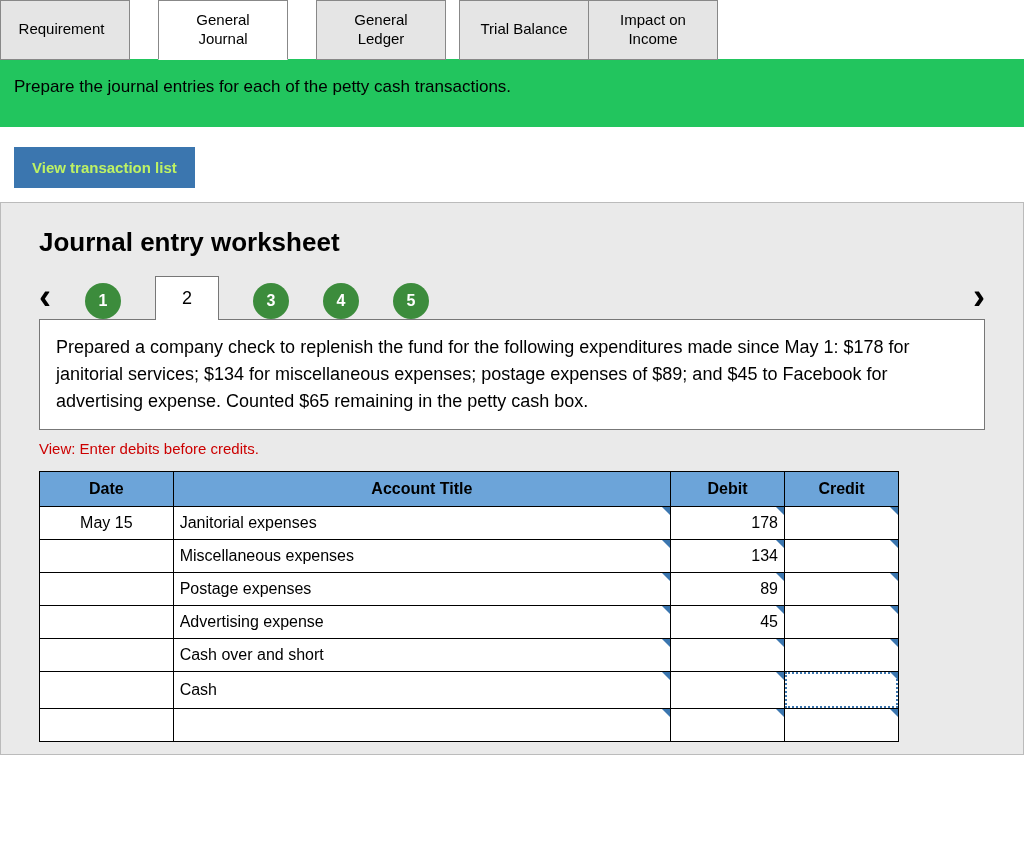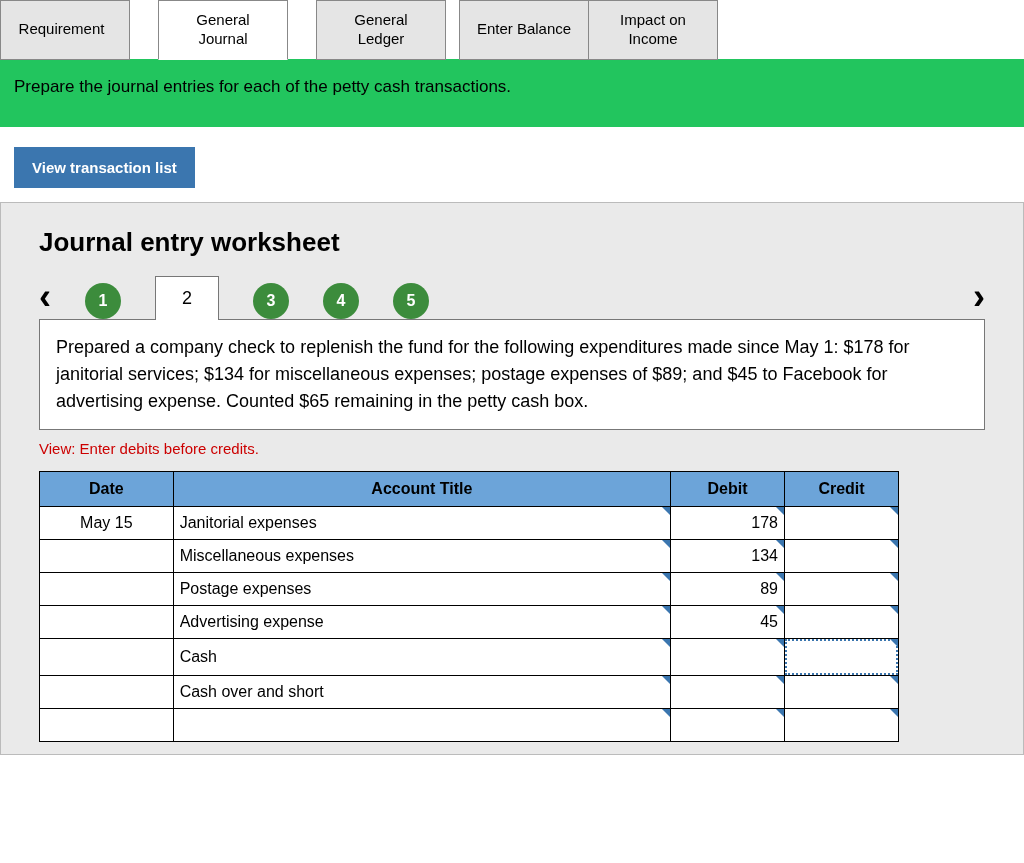--- a/index.html
+++ b/index.html
@@ -33,21 +33,21 @@
   
   .instruction {
     background: #22c55e;
     padding: 18px 14px 30px 14px;
     margin-top: -1px;
     font-size: 17px;
   }
   
   .btn-primary {
     background: #3b76af;
-    color: #ffffff;
+    color: #bef264;
     border: none;
     padding: 12px 18px;
     font-weight: bold;
     font-size: 15px;
     cursor: pointer;
     margin: 20px 0 0 14px;
     font-family: inherit;
   }
 
   .worksheet-wrap {
@@ -148,21 +148,21 @@
 
 
 <div class="tabs">
   <div class="tab first">Requirement</div>
   <div class="tab active">
       <span>General<br>Journal</span>
     </div>
   <div class="tab spacer-right" style="margin-left:14px">
       <span>General<br>Ledger</span>
     </div>
-  <div class="tab">Enter Balance</div>
+  <div class="tab">Trial Balance</div>
   <div class="tab">
       <span>Impact on<br>Income</span>
     </div>
 </div>
 
 <div class="instruction">Prepare the journal entries for each of the petty cash transactions.</div>
 
 <button class="btn-primary">View transaction list</button>
 
 <div class="worksheet-wrap">
@@ -218,29 +218,29 @@
           <td><input class="cell right" style=""><div class="tri"></div></td>
         </tr>
         <tr>
           <td><input class="cell center" style=""></td>
           <td><input class="cell left" value="Advertising expense" style=""><div class="tri"></div></td>
           <td><input class="cell right" value="45" style=""><div class="tri"></div></td>
           <td><input class="cell right" style=""><div class="tri"></div></td>
         </tr>
         <tr>
           <td><input class="cell center" style=""></td>
+          <td><input class="cell left" value="Cash over and short" style=""><div class="tri"></div></td>
+          <td><input class="cell right" style=""><div class="tri"></div></td>
+          <td><input class="cell right" style=""><div class="tri"></div></td>
+        </tr>
+        <tr>
+          <td><input class="cell center" style=""></td>
           <td><input class="cell left" value="Cash" style=""><div class="tri"></div></td>
           <td><input class="cell right" style=""><div class="tri"></div></td>
           <td class="focus"><input class="cell right" style=""><div class="tri"></div></td>
-        </tr>
-        <tr>
-          <td><input class="cell center" style=""></td>
-          <td><input class="cell left" value="Cash over and short" style=""><div class="tri"></div></td>
-          <td><input class="cell right" style=""><div class="tri"></div></td>
-          <td><input class="cell right" style=""><div class="tri"></div></td>
         </tr>
         <tr>
           <td><input class="cell center" style=""></td>
           <td><input class="cell left" style=""><div class="tri"></div></td>
           <td><input class="cell right" style=""><div class="tri"></div></td>
           <td><input class="cell right" style=""><div class="tri"></div></td>
         </tr>
       </tbody>
   </table>
 </div>

